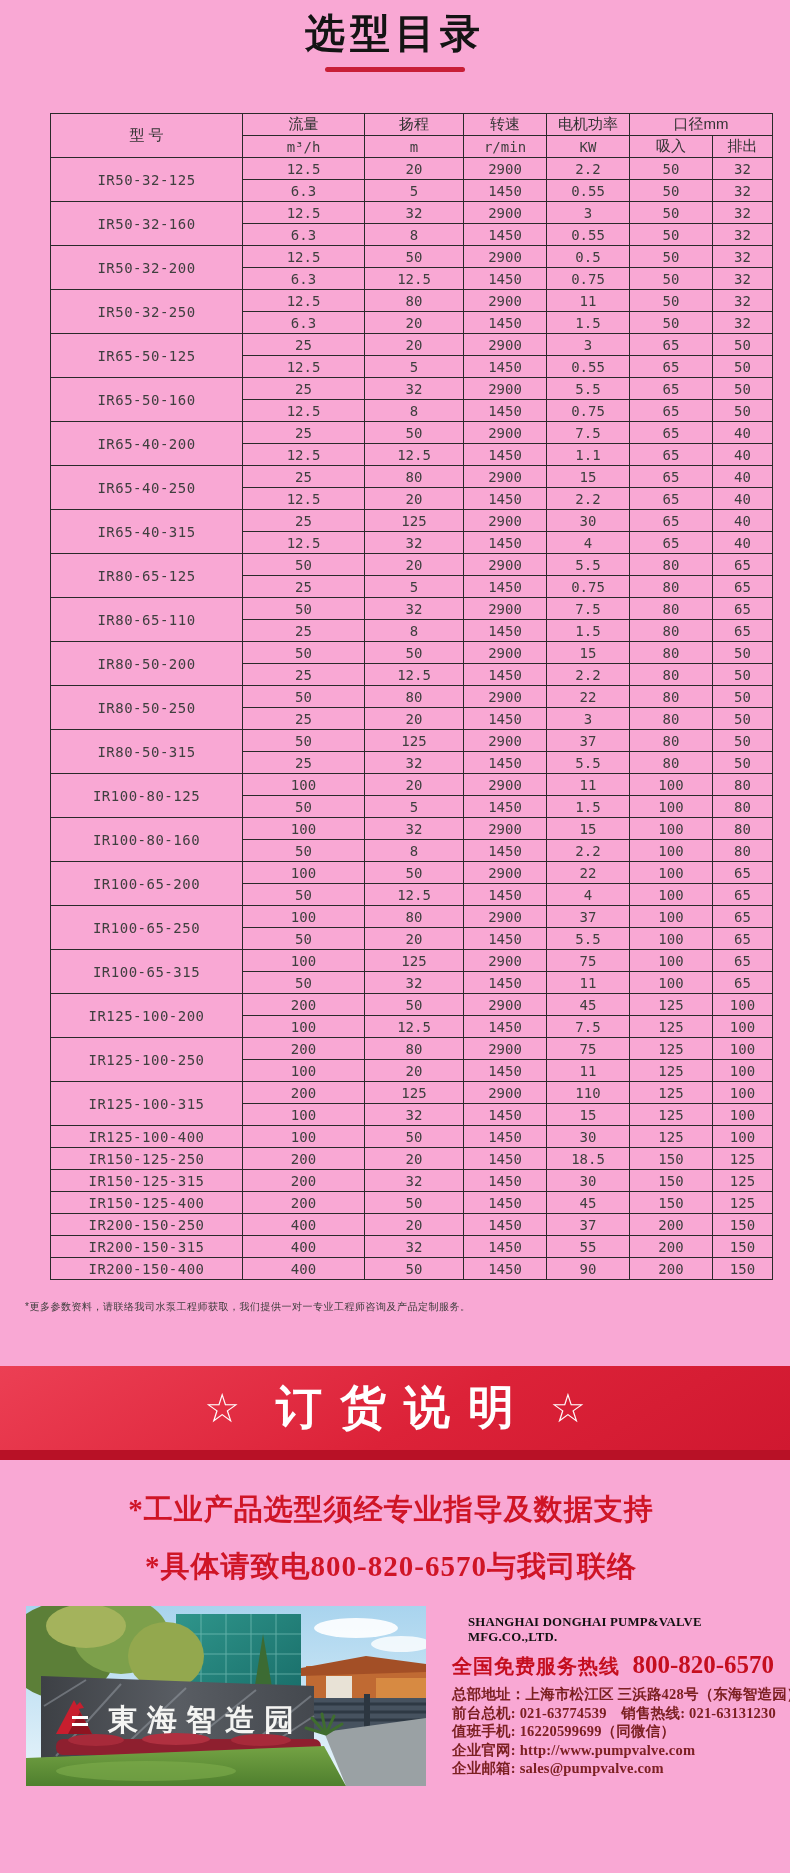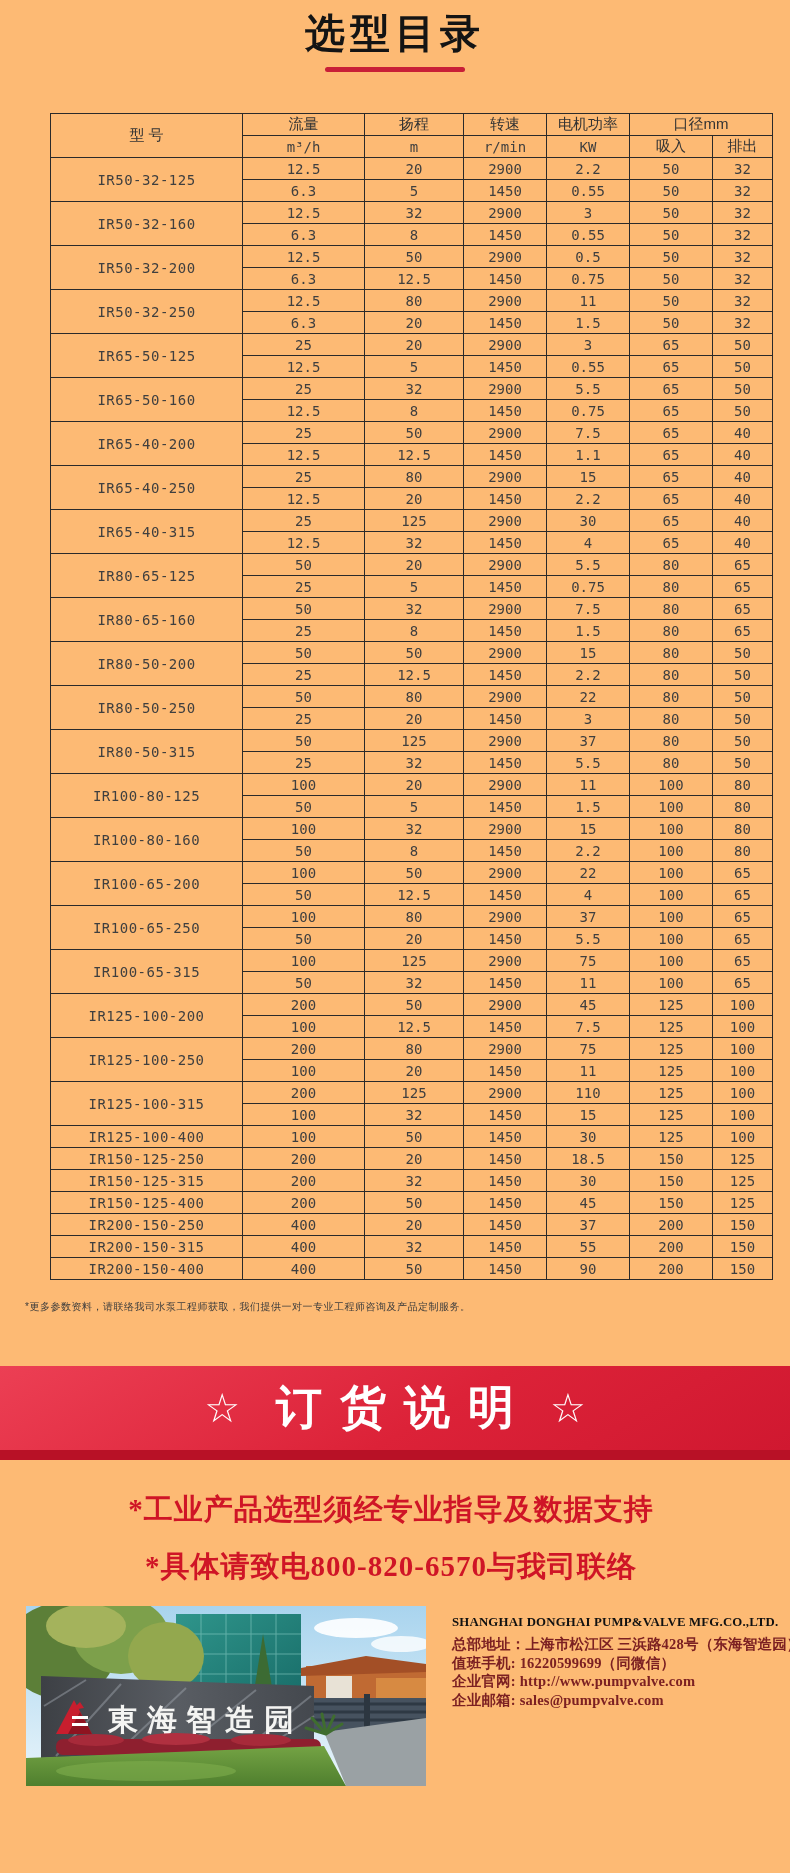--- a/index.html
+++ b/index.html
@@ -1,17 +1,17 @@
 <!DOCTYPE html>
 <html><head>
 <meta charset="utf-8">
 <style>
   * { margin:0; padding:0; box-sizing:border-box; }
   body { background:#ffffff; font-family:"Liberation Sans", sans-serif; }
-  .page { position:relative; width:790px; height:1873px; background:#fdba74; overflow:hidden; margin:0 auto; }
+  .page { position:relative; width:790px; height:1873px; background:#f9a8d4; overflow:hidden; margin:0 auto; }
 
   
   .page-title { position:absolute; top:6px; left:0; width:100%; text-align:center;
     font-size:40px; font-weight:bold; color:#141414; letter-spacing:5px; }
   .title-underline { position:absolute; top:67px; left:325px; width:140px; height:5px;
     background:#c81f37; border-radius:3px; }
 
   
   table.spec { position:absolute; top:113px; left:33px; width:722px;
     border-collapse:collapse; table-layout:fixed;margin-left:17px; }
@@ -35,21 +35,21 @@
   
   .slogans { position:absolute; top:1490px; left:0; width:782px; text-align:center; }
   .slogans p { font-family:"Liberation Serif", serif; font-weight:bold; color:#cf1526;
     font-size:29px; letter-spacing:1px; margin-bottom:17px; }
 
   
   .photo-wrap { position:absolute; top:1606px; left:26px; width:412px; height:180px; }
   .company { position:absolute; top:1611px; left:452px; width:336px; }
   .company-cn { font-size:25px; font-weight:bold; color:#000; letter-spacing:0.5px; }
   .company-en { font-family:"Liberation Serif", serif; font-weight:bold; font-size:12.8px;
-    color:#111; margin-top:4px; letter-spacing:0.2px; }
+    color:#111; margin-top:4px; letter-spacing:0.2px;margin-left:16px; }
   .hotline { margin-top:6px; color:#c50e1f; font-weight:bold; }
   .hotline .hl-label { font-size:20px; letter-spacing:1px; }
   .hotline .hl-number { font-family:"Liberation Serif", serif; font-size:25px; margin-left:8px; }
   .contacts { margin-top:5px; }
   .contacts div { font-family:"Liberation Serif", serif; font-weight:bold;
     font-size:14.5px; color:#7c2022; line-height:18.6px; letter-spacing:0.2px; white-space:nowrap; }
 </style>
 </head>
 <body>
 
@@ -251,21 +251,21 @@
         </tr>
         <tr>
           <td>25</td>
           <td>5</td>
           <td>1450</td>
           <td>0.75</td>
           <td>80</td>
           <td>65</td>
         </tr>
         <tr>
-          <td class="model" rowspan="2">IR80-65-160</td>
+          <td class="model" rowspan="2">IR80-65-110</td>
           <td>50</td>
           <td>32</td>
           <td>2900</td>
           <td>7.5</td>
           <td>80</td>
           <td>65</td>
         </tr>
         <tr>
           <td>25</td>
           <td>8</td>
@@ -614,21 +614,26 @@
       <g>
         <path d="M300 128 l-14 -16 M300 128 l-4 -20 M300 128 l8 -18 M300 128 l16 -10 M300 128 l-20 -6" stroke="#3f6d2f" stroke-width="3" fill="none" stroke-linecap="round"></path>
       </g>
       <polygon points="0,152 298,140 320,180 0,180" fill="url(#lawn)"></polygon>
       <ellipse cx="120" cy="165" rx="90" ry="10" fill="#7fae4d" opacity="0.6"></ellipse>
     </svg>
   </div>
 
   <div class="company">
     <div class="company-en">SHANGHAI DONGHAI PUMP&amp;VALVE MFG.CO.,LTD.</div>
+    <div class="hotline">
+      <span class="hl-label">全国免费服务热线</span>
+      <span class="hl-number">800-820-6570</span>
+    </div>
     <div class="contacts">
       <div>总部地址：上海市松江区 三浜路428号（东海智造园）</div>
+      <div>前台总机: 021-63774539　销售热线: 021-63131230</div>
       <div>值班手机: 16220599699（同微信）</div>
       <div>企业官网: http://www.pumpvalve.com</div>
       <div>企业邮箱: sales@pumpvalve.com</div>
     </div>
   </div>
 
 </div>
 
 </body></html>

